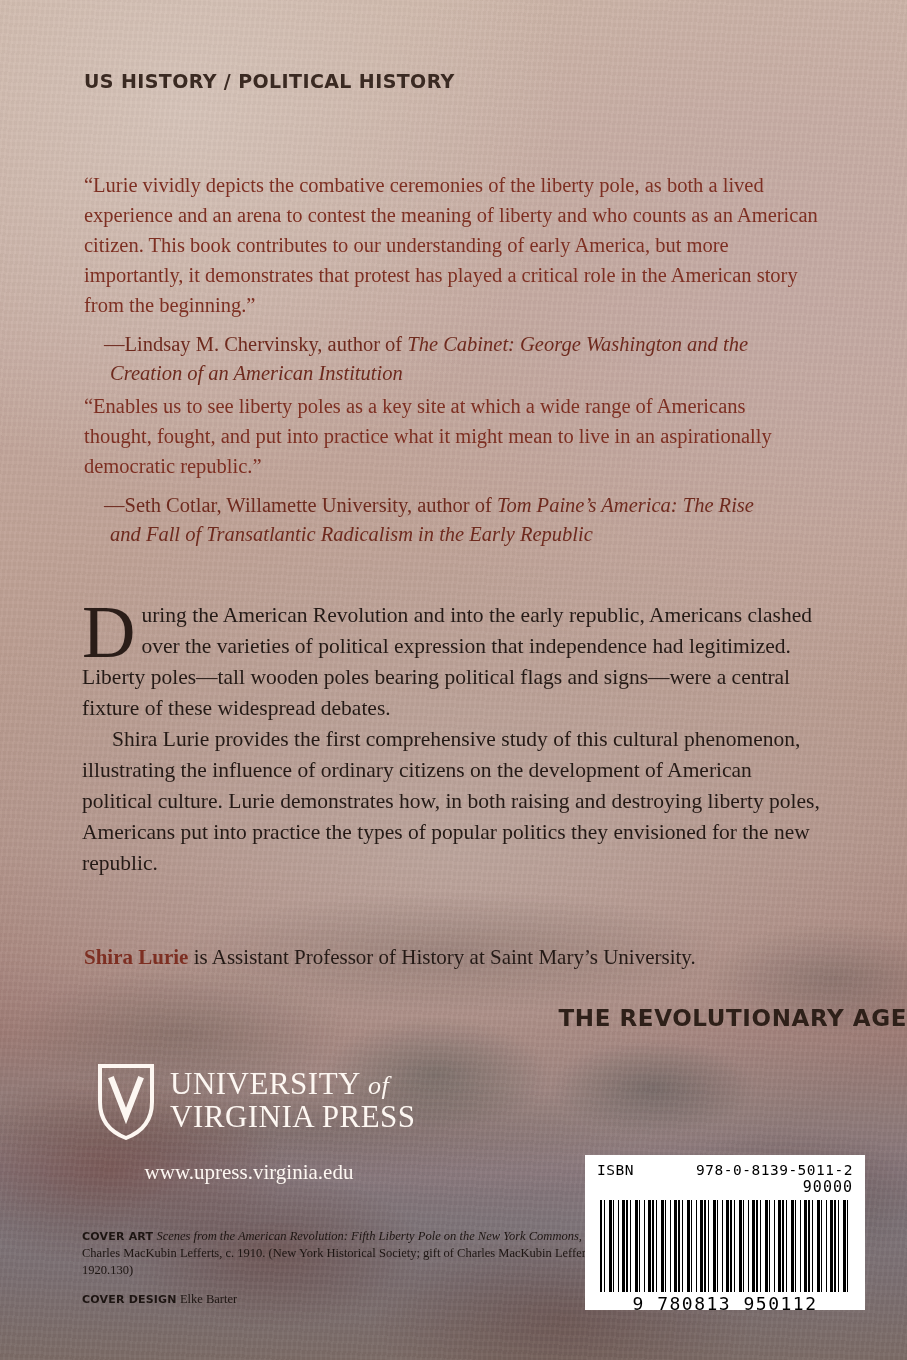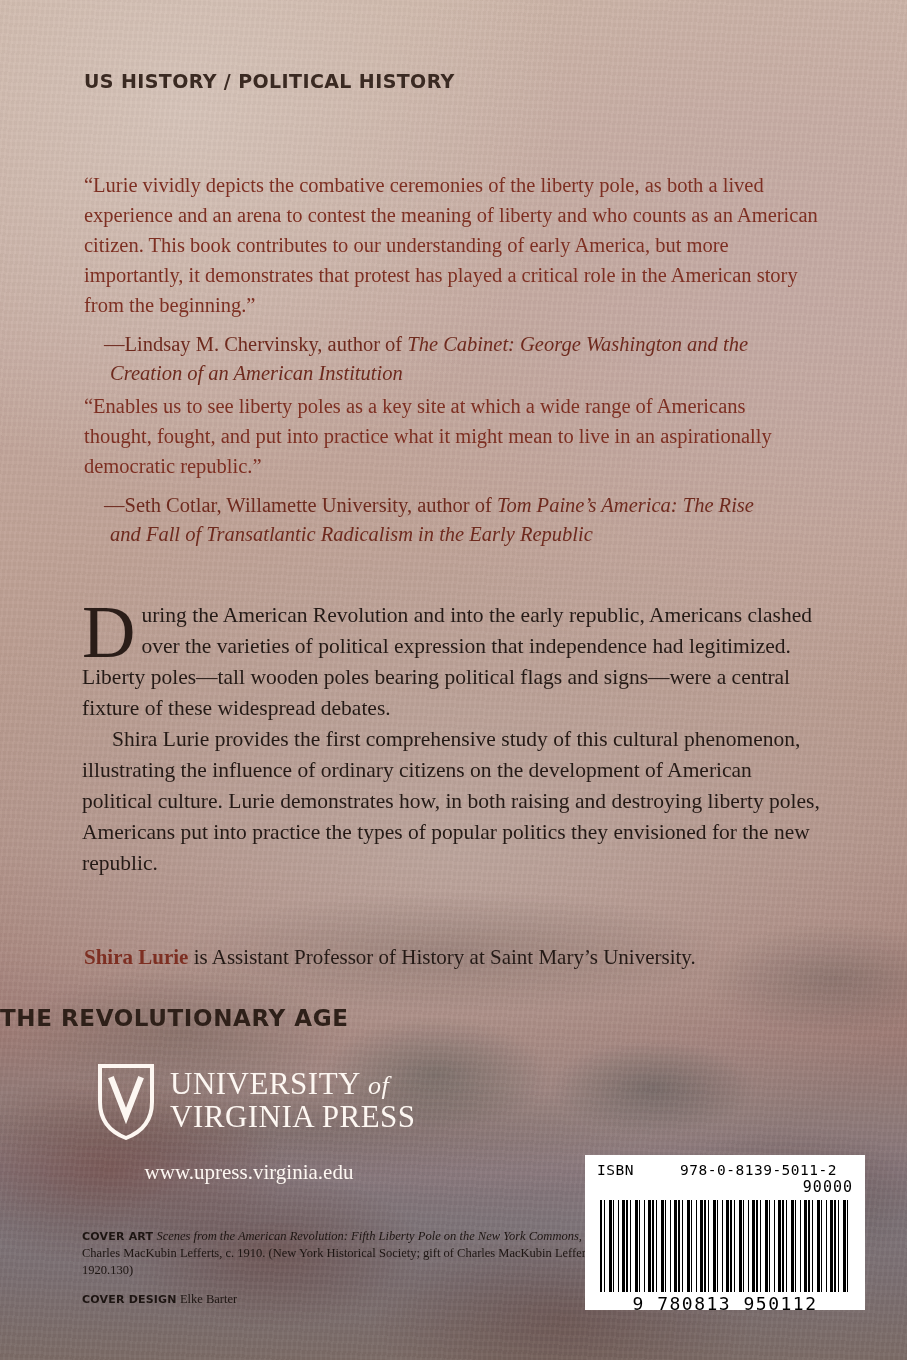--- a/index.html
+++ b/index.html
@@ -111,21 +111,21 @@
 
   .author-note{
     position:absolute;left:84px;top:945px;width:760px;
     color:#241a16;
     font-size:21px;
   }
   .author-note b{color:#7d2f22;}
 
   .series{
     position:absolute;left:0;right:0;top:1005px;
-    text-align:left;
+    text-align:right;
     font-family:"DejaVu Sans", sans-serif;
     font-weight:bold;
     font-size:23px;
     letter-spacing:0.6px;
     color:#2e2019;
   }
 
   .press{
     position:absolute;left:96px;top:1062px;width:330px;
     color:#fdf7f2;
@@ -167,21 +167,21 @@
   .credit2{margin-top:12px;}
 
   .isbn-box{
     position:absolute;left:585px;top:1155px;
     width:280px;height:155px;
     background:#ffffff;
     padding:0;
   }
   .isbn-top{
     display:flex;justify-content:space-between;align-items:flex-start;
-    padding:7px 28px 0 12px;
+    padding:7px 12px 0 12px;
     font-family:"DejaVu Sans Mono", monospace;
     font-size:14.5px;
     letter-spacing:0.5px;
     color:#000;
   }
   .isbn-90000{
     padding:0 12px;
     text-align:right;
     font-family:"DejaVu Sans Mono", monospace;
     font-size:15px;

